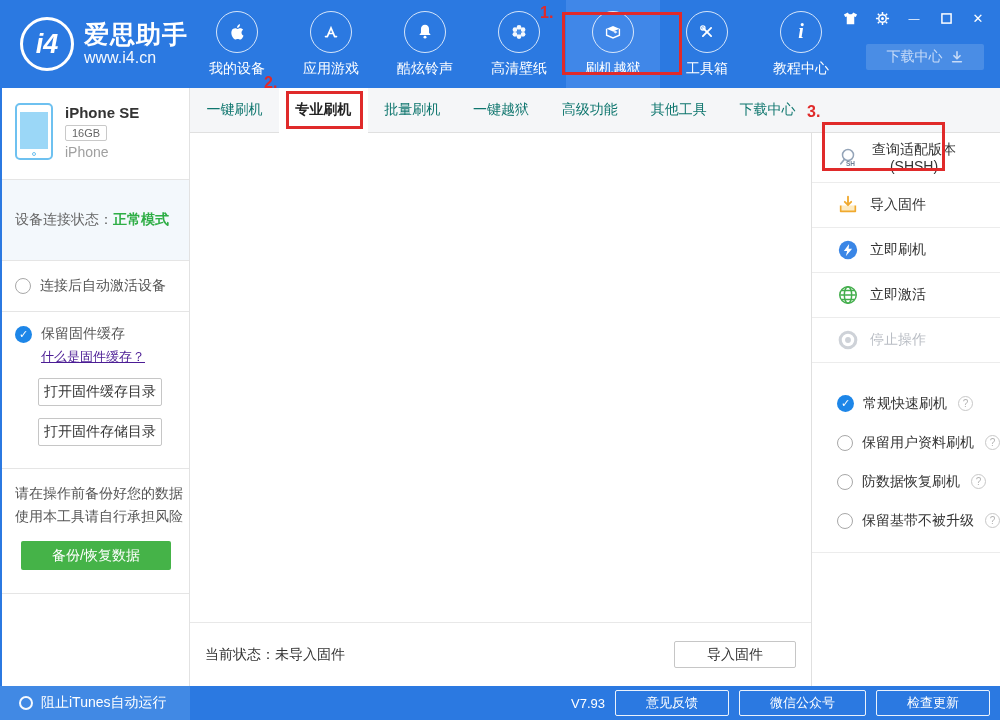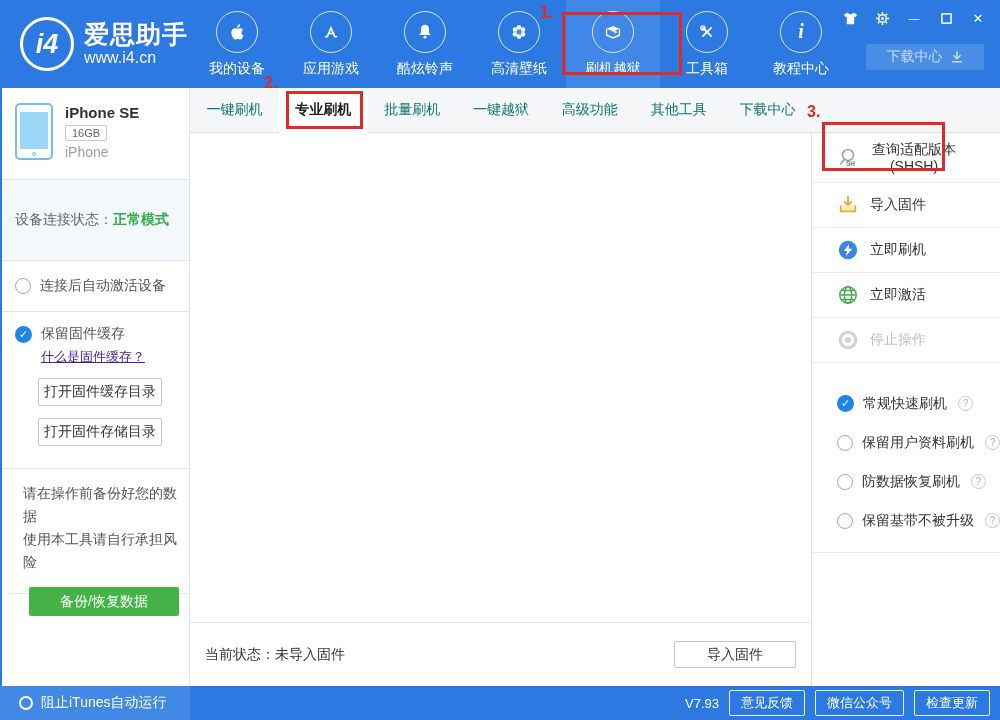--- a/index.html
+++ b/index.html
@@ -54,21 +54,21 @@
   .green-bold { color:#2fae46; font-weight:bold; }
   .sec-auto { height:51px; display:flex; align-items:center; gap:9px; padding-left:13px;
               border-bottom:1px solid #e5e5e5; }
   .sec-cache { height:157px; padding:13px 0 0 13px; border-bottom:1px solid #e5e5e5; }
   .cache-row { display:flex; align-items:center; gap:9px; }
   .cache-link { display:block; margin:5px 0 0 26px; font-size:13px; color:#4c1d95;
                 text-decoration:underline; cursor:pointer; }
   .side-btn { display:block; width:124px; height:28px; margin:12px 0 0 23px; background:#fff;
               border:1px solid #c6c6c6; border-radius:2px; font-size:14px; color:#333;
               font-family:inherit; cursor:pointer; }
-  .sec-warning { height:125px; padding:13px 0 0 13px; border-bottom:1px solid #e5e5e5;margin-left:8px; }
+  .sec-warning { height:125px; padding:13px 0 0 13px; border-bottom:1px solid #e5e5e5; }
   .warn-line { line-height:23px; color:#555; }
   .backup-btn { display:block; width:150px; height:29px; margin:13px 0 0 6px; background:#45b348;
                 border:none; border-radius:2px; color:#fff; font-size:14px; font-family:inherit; cursor:pointer; }
   .sec-empty { flex:1; }
 
   
   .check { width:17px; height:17px; border-radius:50%; background:#1d86e8; color:#fff;
            display:flex; align-items:center; justify-content:center; font-size:11px; flex:none; cursor:pointer; }
   .radio { width:16px; height:16px; border:1px solid #a8a8a8; border-radius:50%; background:#fff; flex:none; cursor:pointer; }
 
@@ -99,21 +99,21 @@
   .help { width:15px; height:15px; border:1px solid #c8c8c8; border-radius:50%; color:#b3b3b3;
           font-size:10px; display:flex; align-items:center; justify-content:center; margin-left:2px; }
   .actions-empty { flex:1; }
 
   
   .footer { height:34px; background:#2b79e1; display:flex; align-items:center; color:#fff; }
   .footer-left { width:190px; height:34px; background:#4189e4; display:flex; align-items:center;
                  gap:8px; padding-left:19px; font-size:14px; flex:none; cursor:pointer; }
   .f-radio { width:14px; height:14px; border:2px solid rgba(255,255,255,.95); border-radius:50%; }
   .version { margin-left:auto; font-size:13px; }
-  .footer-btn { margin-left:10px; padding:3px 11px; border:1px solid rgba(255,255,255,.9);
+  .footer-btn { margin-left:10px; padding:3px 30px; border:1px solid rgba(255,255,255,.9);
                 border-radius:2px; background:transparent; color:#fff; font-size:13px;
                 font-family:inherit; cursor:pointer; }
   .footer-btn:last-child { margin-right:10px; }
 
   
   .ann { position:absolute; border:3px solid #e02a2a; pointer-events:none; z-index:50; }
   .ann-label { position:absolute; color:#e02a2a; font-weight:bold; font-size:16px; z-index:51; pointer-events:none; }
   #ann-rect1 { left:562px; top:12px; width:120px; height:63px; }
   #ann-lab1 { left:540px; top:4px; }
   #ann-rect2 { left:286px; top:91px; width:77px; height:38px; }

